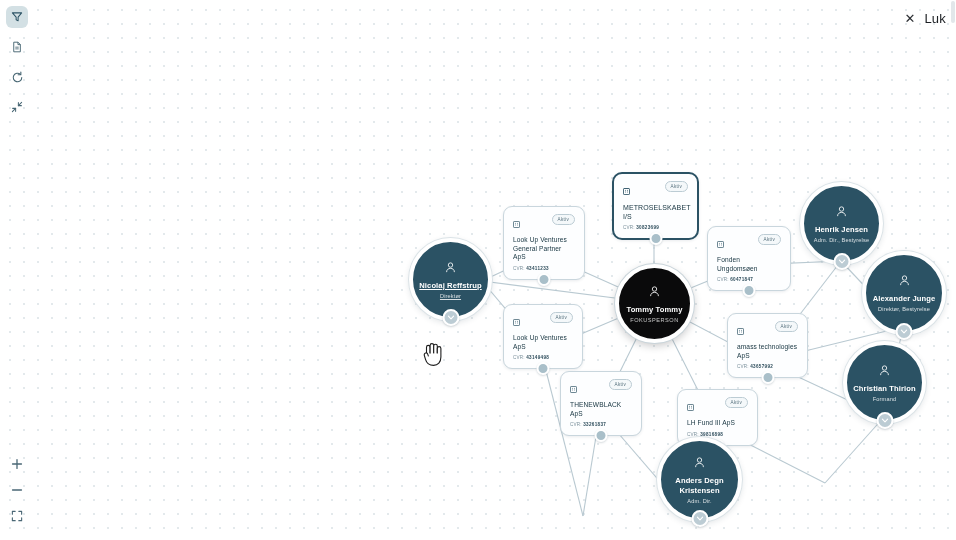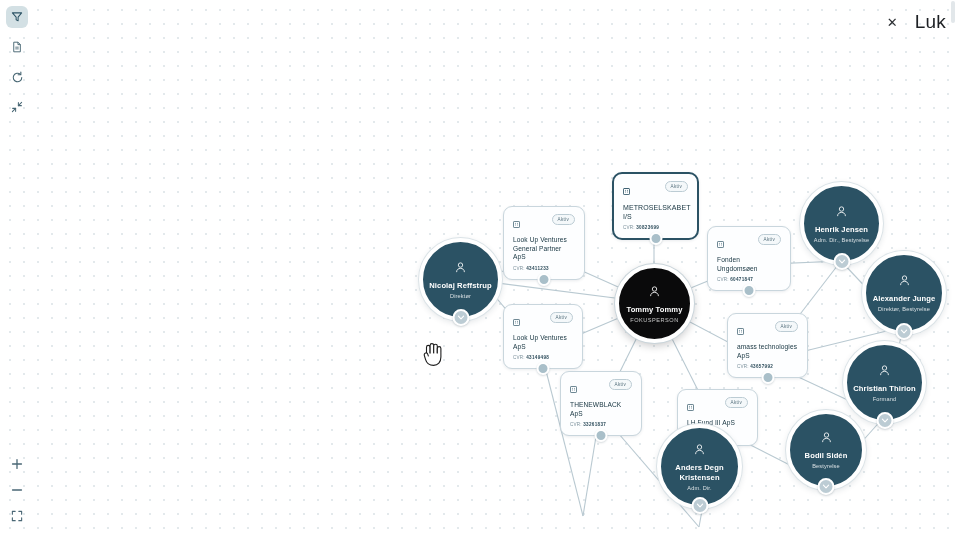--- a/index.html
+++ b/index.html
@@ -114,21 +114,21 @@
     color: #4a6775;
   }
 
   
   #closebar {
     position: absolute; right: 0px; top: 6px;
     display: flex; align-items: center; gap: 9px;
     padding: 5px 10px 5px 10px;
   }
   #closebar .x { color: #2c2f33; font-size: 13px; line-height: 13px; }
-  #closebar .lbl { color: #1d2024; font-size: 19px; letter-spacing: .2px; margin-left: 8px; }
+  #closebar .lbl { color: #1d2024; font-size: 13px; letter-spacing: .2px; }
   #scrollnub {
     position: absolute; right: 1px; top: 1px;
     width: 4px; height: 22px; border-radius: 3px; background: #e2e7ea;
   }
 
   
   #cursor { position: absolute; left: 420px; top: 339px; }
 </style>
 </head>
 <body>
@@ -298,21 +298,21 @@
       <span class="p-icon">
         <svg width="13" height="13" viewBox="0 0 16 16">
             <circle cx="8" cy="5" r="2.7" fill="none" stroke="#ffffff" stroke-width="1.1"></circle>
             <path d="M3.2 13.2c0-2.7 2.2-4.1 4.8-4.1s4.8 1.4 4.8 4.1" fill="none" stroke="#ffffff" stroke-width="1.1" stroke-linecap="round"></path>
           </svg>
       </span>
       <div class="p-name">Tommy Tommy</div>
       <div class="p-role">FOKUSPERSON</div>
     </div>
 
-    <div class="node person" style="left:419px; top:238px; width:83px; height:83px;">
+    <div class="node person" style="left:409px; top:238px; width:83px; height:83px;text-decoration:underline;">
       <span class="p-icon">
         <svg width="13" height="13" viewBox="0 0 16 16">
             <circle cx="8" cy="5" r="2.7" fill="none" stroke="#ffffff" stroke-width="1.1"></circle>
             <path d="M3.2 13.2c0-2.7 2.2-4.1 4.8-4.1s4.8 1.4 4.8 4.1" fill="none" stroke="#ffffff" stroke-width="1.1" stroke-linecap="round"></path>
           </svg>
       </span>
       <div class="p-name">Nicolaj Reffstrup</div>
       <div class="p-role">Direktør</div>
       <div class="expander">
         <svg width="7" height="5" viewBox="0 0 8 5">
@@ -362,37 +362,22 @@
       </span>
       <div class="p-name">Alexander Junge</div>
       <div class="p-role">Direktør, Bestyrelse</div>
       <div class="expander">
         <svg width="7" height="5" viewBox="0 0 8 5">
             <path d="M1 1l3 3 3-3" fill="none" stroke="#ffffff" stroke-width="1.3" stroke-linecap="round" stroke-linejoin="round"></path>
           </svg>
       </div>
     </div>
 
-    <div class="node person" style="left:786px; top:410px; width:80px; height:80px;">
-      <span class="p-icon">
-        <svg width="13" height="13" viewBox="0 0 16 16">
-            <circle cx="8" cy="5" r="2.7" fill="none" stroke="#ffffff" stroke-width="1.1"></circle>
-            <path d="M3.2 13.2c0-2.7 2.2-4.1 4.8-4.1s4.8 1.4 4.8 4.1" fill="none" stroke="#ffffff" stroke-width="1.1" stroke-linecap="round"></path>
-          </svg>
-      </span>
-      <div class="p-name">Bodil Sidén</div>
-      <div class="p-role">Bestyrelse</div>
-      <div class="expander">
-        <svg width="7" height="5" viewBox="0 0 8 5">
-            <path d="M1 1l3 3 3-3" fill="none" stroke="#ffffff" stroke-width="1.3" stroke-linecap="round" stroke-linejoin="round"></path>
-          </svg>
-      </div>
-    </div>
-
-    <div class="node person" style="left:657px; top:424px; width:85px; height:85px;">
+
+    <div class="node person" style="left:657px; top:437px; width:85px; height:85px;">
       <span class="p-icon">
         <svg width="13" height="13" viewBox="0 0 16 16">
             <circle cx="8" cy="5" r="2.7" fill="none" stroke="#ffffff" stroke-width="1.1"></circle>
             <path d="M3.2 13.2c0-2.7 2.2-4.1 4.8-4.1s4.8 1.4 4.8 4.1" fill="none" stroke="#ffffff" stroke-width="1.1" stroke-linecap="round"></path>
           </svg>
       </span>
       <div class="p-name">Anders Degn Kristensen</div>
       <div class="p-role">Adm. Dir.</div>
       <div class="expander">
         <svg width="7" height="5" viewBox="0 0 8 5">

